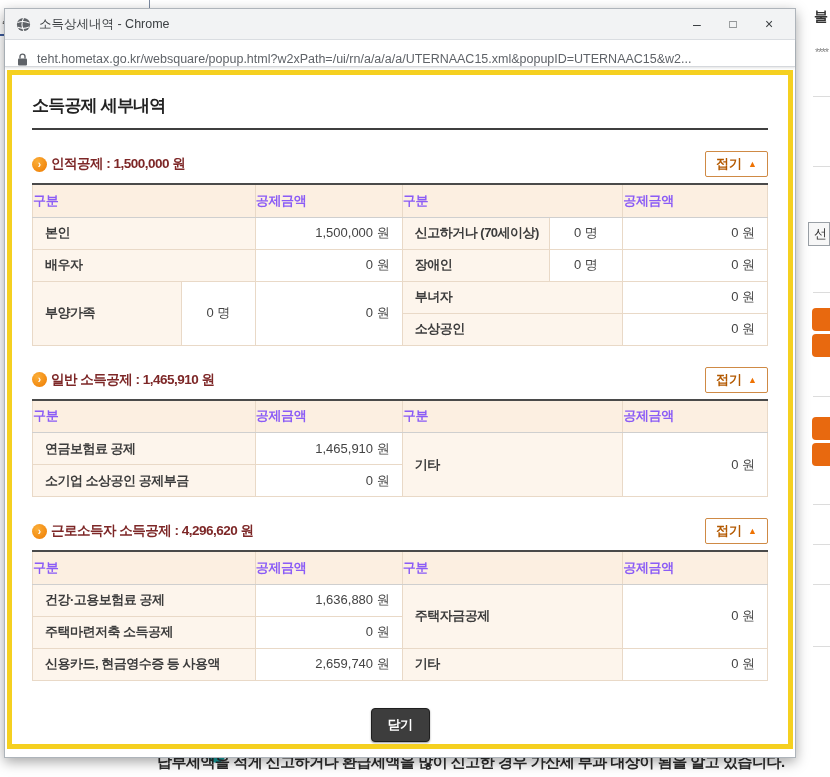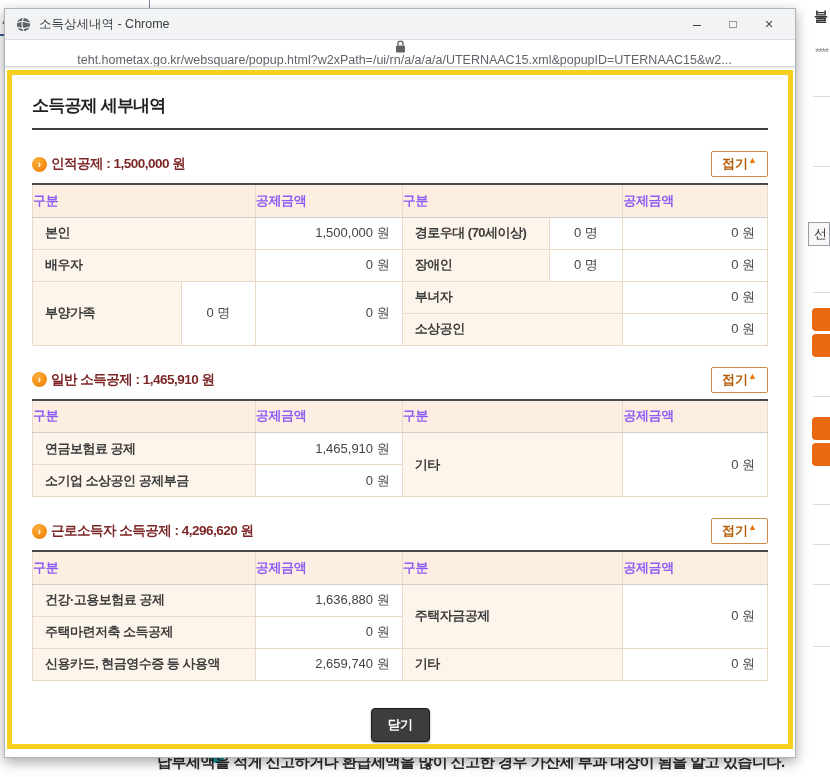--- a/index.html
+++ b/index.html
@@ -28,22 +28,22 @@
   .chrome-window { position:absolute; left:4px; top:8px; width:792px; height:750px;
     background:#fff; border:1px solid #aeb4ba; box-shadow:0 4px 12px rgba(0,0,0,.35); z-index:10; }
   .titlebar { height:31px; background:var(--titlebar_bg); display:flex; align-items:center;
     padding:0 0 0 11px; border-bottom:1px solid #dcdfe3; }
   .favicon { width:15px; height:15px; flex:0 0 auto; }
   .title-text { font-size:12.5px; color:#3c4043; margin-left:8px; flex:1;
     white-space:nowrap; overflow:hidden; }
   .win-controls { display:flex; height:100%; align-items:center; padding-right:8px; }
   .win-btn { width:36px; text-align:center; font-size:14px; color:#3c4043; line-height:30px; }
   .win-btn.max { font-size:12px; }
-  .urlbar { height:27px; display:flex; align-items:center; padding:0 12px; background:#fff;
-    border-bottom:1px solid #d5d8dc; box-shadow:0 1px 2px rgba(60,64,67,.15);flex-direction:column; }
+  .urlbar { height:27px; display:flex; align-items:flex-end; padding:0 12px; background:#fff;
+    border-bottom:1px solid #d5d8dc; box-shadow:0 1px 2px rgba(60,64,67,.15); }
   .lock-icon { width:11px; height:13px; flex:0 0 auto; }
   .url-text { font-size:12.5px; color:var(--url_text); margin-left:9px;
     white-space:nowrap; overflow:hidden; }
 
   
   .frame { margin:3px 2px 0; border:5px solid var(--frame_yellow); height:679px;
     background:#fff; overflow:hidden; }
   .content { padding:19px 20px 0; }
   .page-title { font-size:17px; font-weight:bold; color:#222; letter-spacing:-0.8px;
     padding-bottom:11px; border-bottom:2px solid #3f3f3f; }
@@ -51,21 +51,21 @@
   .section { margin-top:21px; }
   .sec-head { display:flex; align-items:center; }
   .bullet-icon { width:15px; height:15px; border-radius:50%;
     background:radial-gradient(circle at 35% 30%, #fbae38, #ee7a00);
     color:#fff; font-size:10px; font-weight:bold; display:flex; align-items:center;
     justify-content:center; flex:0 0 auto; }
   .sec-title { margin-left:4px; font-size:13.5px; font-weight:bold;
     color:var(--section_title); letter-spacing:-0.5px; flex:1; }
   .collapse-btn { background:#fff; border:1px solid var(--collapse_border); border-radius:2px;
     color:var(--collapse_text); font-size:13px; font-weight:bold; padding:3px 10px;
-    display:flex; cursor:pointer;
+    display:flex; align-items:center; gap:6px; cursor:pointer;
     font-family:"Liberation Sans","DejaVu Sans",sans-serif; }
   .collapse-btn .arrow { color:var(--accent_orange); font-size:9px; }
 
   table.deduction { width:100%; border-collapse:collapse; margin-top:6px;
     border-top:2px solid #4a4a4a; font-size:13px; }
   table.deduction th, table.deduction td { border:1px solid var(--table_border); }
   table.deduction th { background:var(--table_header_bg); font-weight:bold; color:#8b5cf6;
     height:33px; text-align:left; border-bottom:1px solid #cfcfcf; letter-spacing:-0.3px; }
   table.deduction td { height:32px; }
   td.lbl { background:var(--table_label_bg); font-weight:bold; color:#3c3c3c;
@@ -154,21 +154,21 @@
             <tbody>
                 <tr>
               <th colspan="2">구분</th>
               <th>공제금액</th>
               <th colspan="2">구분</th>
               <th>공제금액</th>
             </tr>
             <tr>
               <td class="lbl" colspan="2">본인</td>
               <td class="amt">1,500,000 원</td>
-              <td class="lbl">경로우대 (70세이상)</td>
+              <td class="lbl">신고하거나 (70세이상)</td>
               <td class="cnt">0 명</td>
               <td class="amt">0 원</td>
             </tr>
             <tr>
               <td class="lbl" colspan="2">배우자</td>
               <td class="amt">0 원</td>
               <td class="lbl">장애인</td>
               <td class="cnt">0 명</td>
               <td class="amt">0 원</td>
             </tr>

